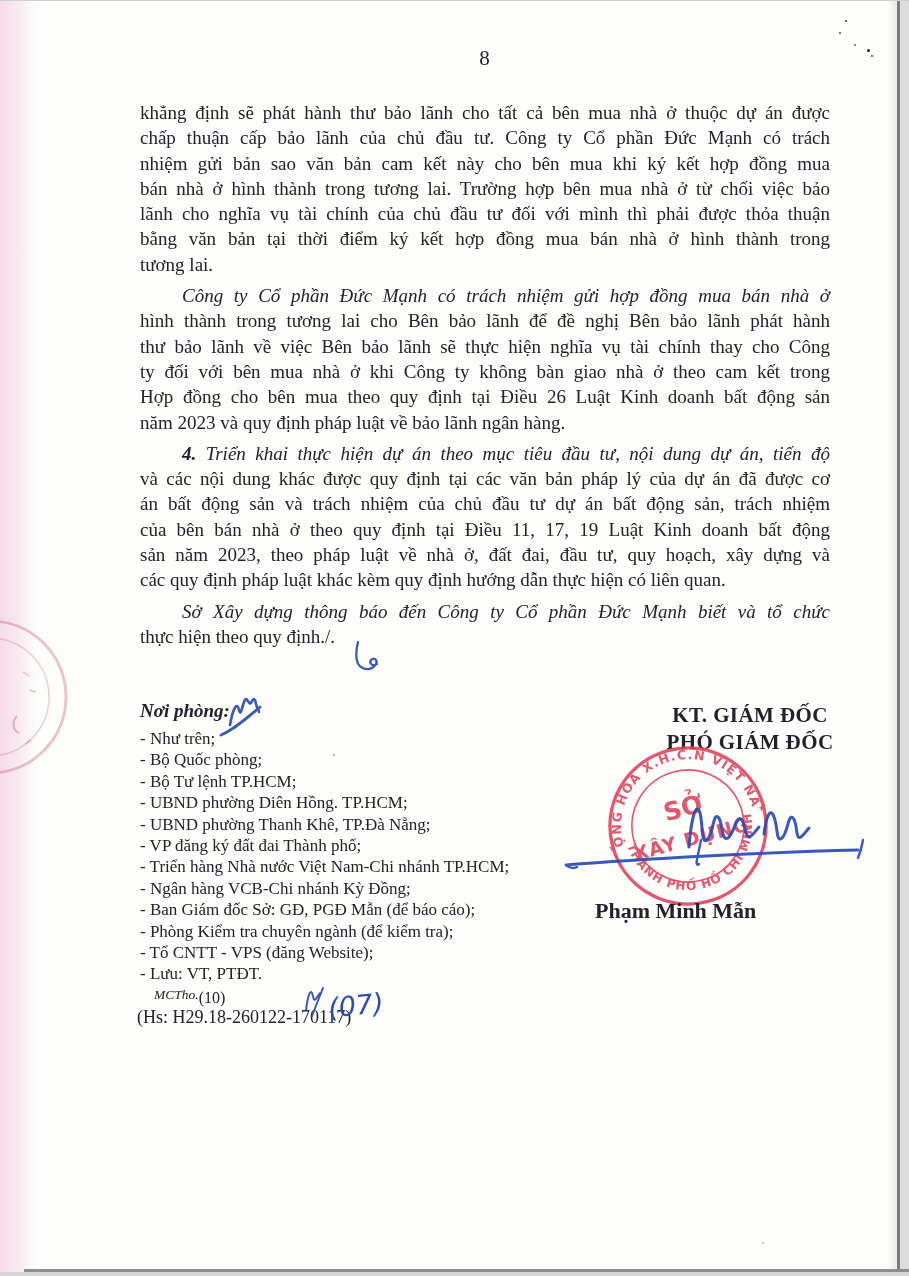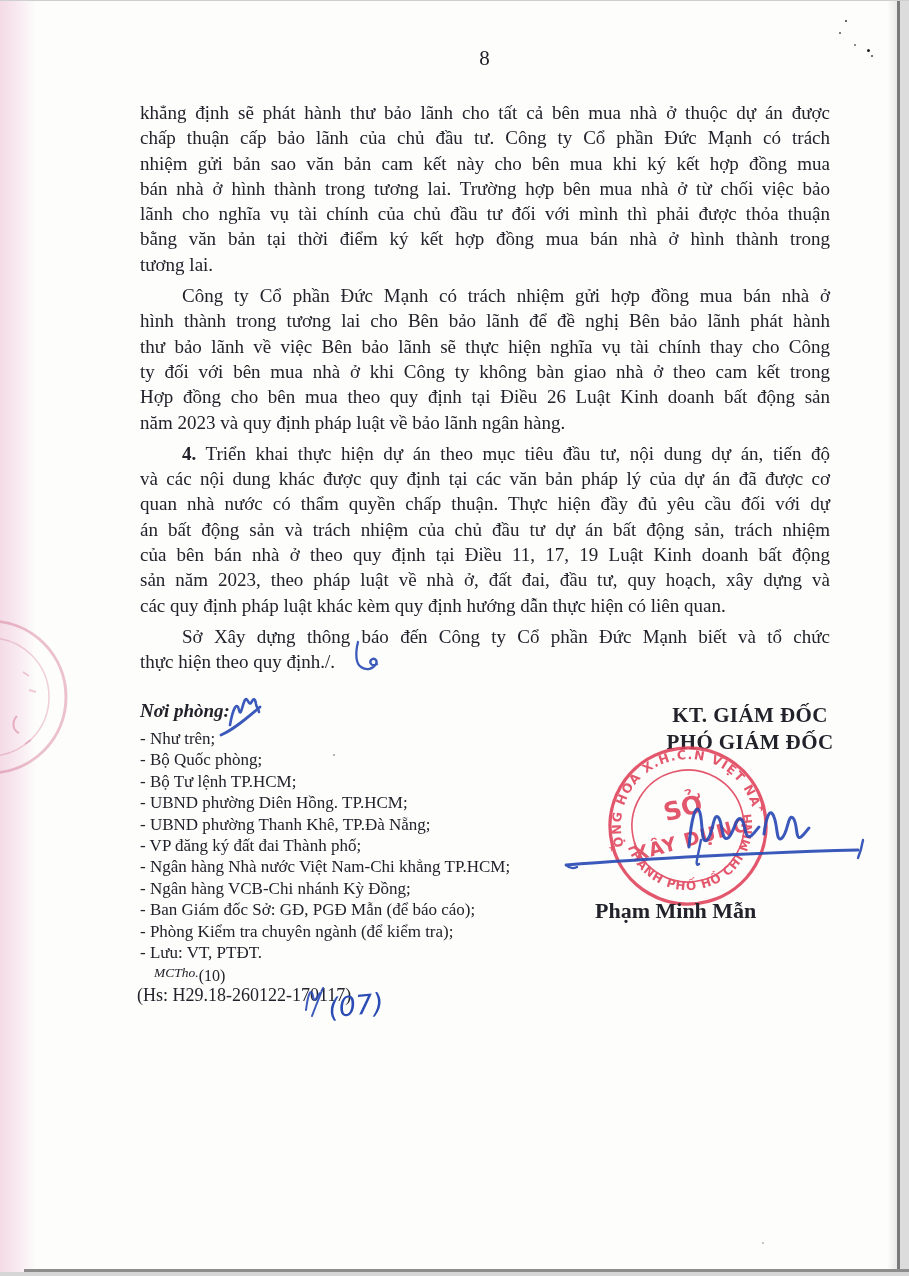--- a/index.html
+++ b/index.html
@@ -23,21 +23,21 @@
 
   .page-number{position:absolute;left:140px;top:46px;width:690px;text-align:center;
     font-size:21px;letter-spacing:1px;}
 
   .body-text{position:absolute;left:140px;top:100px;width:690px;
     font-size:19px;line-height:25.3px;}
   .para{margin:0;}
   .para + .para{margin-top:6px;}
   .line{text-align:justify;text-align-last:justify;white-space:normal;}
   .line.last{text-align-last:left;}
-  .line.indent{text-indent:42px;}
+  .line.indent{text-indent:42px;font-style:italic;}
 
   .recipients{position:absolute;left:140px;top:700px;width:440px;}
   .recip-label{font-size:19px;font-weight:bold;font-style:italic;}
   .recip-items{margin-top:6px;font-size:17px;line-height:21.4px;}
   .clerk-note{margin-top:2px;padding-left:14px;font-size:13.5px;font-style:italic;}
   .clerk-note sub{font-size:16px;font-style:normal;}
   .file-ref{font-size:18px;margin-left:-3px;}
 
   .sig-titles{position:absolute;left:600px;top:702px;width:300px;text-align:center;
     font-weight:bold;font-size:21px;line-height:27px;letter-spacing:.4px;}
@@ -87,45 +87,45 @@
         <div class="line indent">Công ty Cổ phần Đức Mạnh có trách nhiệm gửi hợp đồng mua bán nhà ở</div>
         <div class="line">hình thành trong tương lai cho Bên bảo lãnh để đề nghị Bên bảo lãnh phát hành</div>
         <div class="line">thư bảo lãnh về việc Bên bảo lãnh sẽ thực hiện nghĩa vụ tài chính thay cho Công</div>
         <div class="line">ty đối với bên mua nhà ở khi Công ty không bàn giao nhà ở theo cam kết trong</div>
         <div class="line">Hợp đồng cho bên mua theo quy định tại Điều 26 Luật Kinh doanh bất động sản</div>
         <div class="line last">năm 2023 và quy định pháp luật về bảo lãnh ngân hàng.</div>
       </div>
       <div class="para">
         <div class="line indent"><b>4.</b> Triển khai thực hiện dự án theo mục tiêu đầu tư, nội dung dự án, tiến độ</div>
         <div class="line">và các nội dung khác được quy định tại các văn bản pháp lý của dự án đã được cơ</div>
-        <div class="line">quan nhà nước có thẩm quyền chấp thuận. Thực hiện đầy đủ yêu cầu đối với dự</div>
         <div class="line">án bất động sản và trách nhiệm của chủ đầu tư dự án bất động sản, trách nhiệm</div>
         <div class="line">của bên bán nhà ở theo quy định tại Điều 11, 17, 19 Luật Kinh doanh bất động</div>
         <div class="line">sản năm 2023, theo pháp luật về nhà ở, đất đai, đầu tư, quy hoạch, xây dựng và</div>
         <div class="line last">các quy định pháp luật khác kèm quy định hướng dẫn thực hiện có liên quan.</div>
       </div>
       <div class="para">
         <div class="line indent">Sở Xây dựng thông báo đến Công ty Cổ phần Đức Mạnh biết và tổ chức</div>
         <div class="line last">thực hiện theo quy định./.</div>
       </div>
     </div>
 
   <div class="recipients">
     <div class="recip-label">Nơi phòng:</div>
     <div class="recip-items">
         <div>- Như trên;</div>
         <div>- Bộ Quốc phòng;</div>
         <div>- Bộ Tư lệnh TP.HCM;</div>
         <div>- UBND phường Diên Hồng. TP.HCM;</div>
         <div>- UBND phường Thanh Khê, TP.Đà Nẵng;</div>
         <div>- VP đăng ký đất đai Thành phố;</div>
-        <div>- Ngân hàng Nhà nước Việt Nam-Chi khẳng TP.HCM;</div>
+        <div>- Triển hàng Nhà nước Việt Nam-Chi nhánh TP.HCM;</div>
         <div>- Ngân hàng VCB-Chi nhánh Kỳ Đồng;</div>
         <div>- Ban Giám đốc Sở: GĐ, PGĐ Mẫn (để báo cáo);</div>
         <div>- Phòng Kiểm tra chuyên ngành (để kiểm tra);</div>
+        <div>- Tổ CNTT - VPS (đăng Website);</div>
         <div>- Lưu: VT, PTĐT.</div>
       </div>
     <div class="clerk-note"><span>MCTho.</span><sub>(10)</sub></div>
     <div class="file-ref">(Hs: H29.18-260122-170117)</div>
   </div>
 
   <div class="sig-titles">
     <div>KT. GIÁM ĐỐC</div>
     <div>PHÓ GIÁM ĐỐC</div>
   </div>

